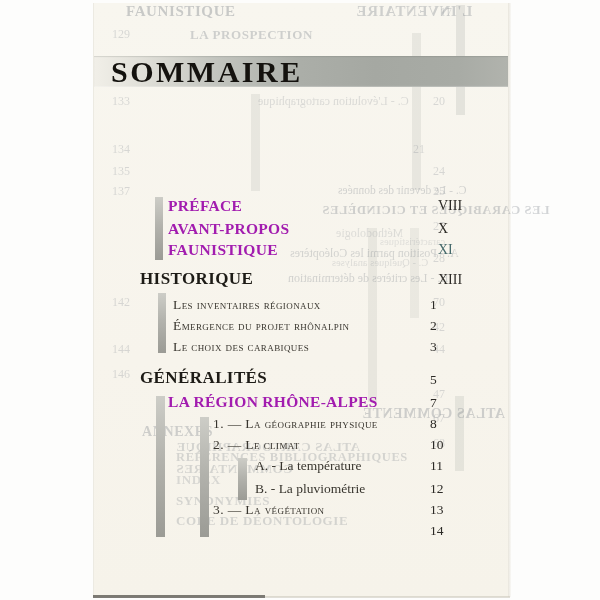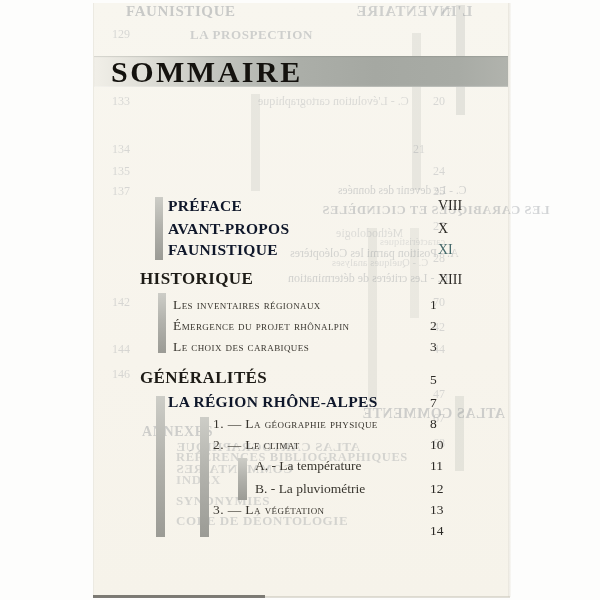--- a/index.html
+++ b/index.html
@@ -30,21 +30,21 @@
     font-size:30px;font-weight:bold;letter-spacing:2.5px;color:#14120e;
     line-height:30px;white-space:nowrap;
   }
 
   .bar{position:absolute;width:8px;background:linear-gradient(180deg,#cdcdc7 0%,#b3b3ad 45%,#9b9b95 100%);}
 
   .row{position:absolute;left:0;width:480px;height:18px;}
   .lbl,.pg{position:absolute;bottom:0;line-height:1;white-space:nowrap;}
   .pg{left:430px;font-size:13.5px;color:#2c2a26;}
   .lbl-h0{font-size:17px;font-weight:bold;color:#1d1b16;letter-spacing:.4px;}
-  .lbl-h1{font-size:15.5px;font-weight:bold;color:#0f172a;letter-spacing:.3px;}
+  .lbl-h1{font-size:15.5px;font-weight:bold;color:#a21caf;letter-spacing:.3px;}
   .lbl-sc{font-size:13.5px;font-variant:small-caps;color:#38352e;letter-spacing:.4px;}
   .lbl-abc{font-size:13.5px;color:#38352e;}
   .pg-h{font-size:14px;margin-left:8px;}
 
   
   .gl{position:absolute;line-height:1;white-space:nowrap;color:#707780;}
   .gb{font-weight:bold;letter-spacing:.6px;}
   .mir{transform:scaleX(-1);}
   .gn{position:absolute;line-height:1;font-size:12px;color:#7a818b;opacity:.26;}
   .gbar{position:absolute;width:9px;background:#969b96;}

